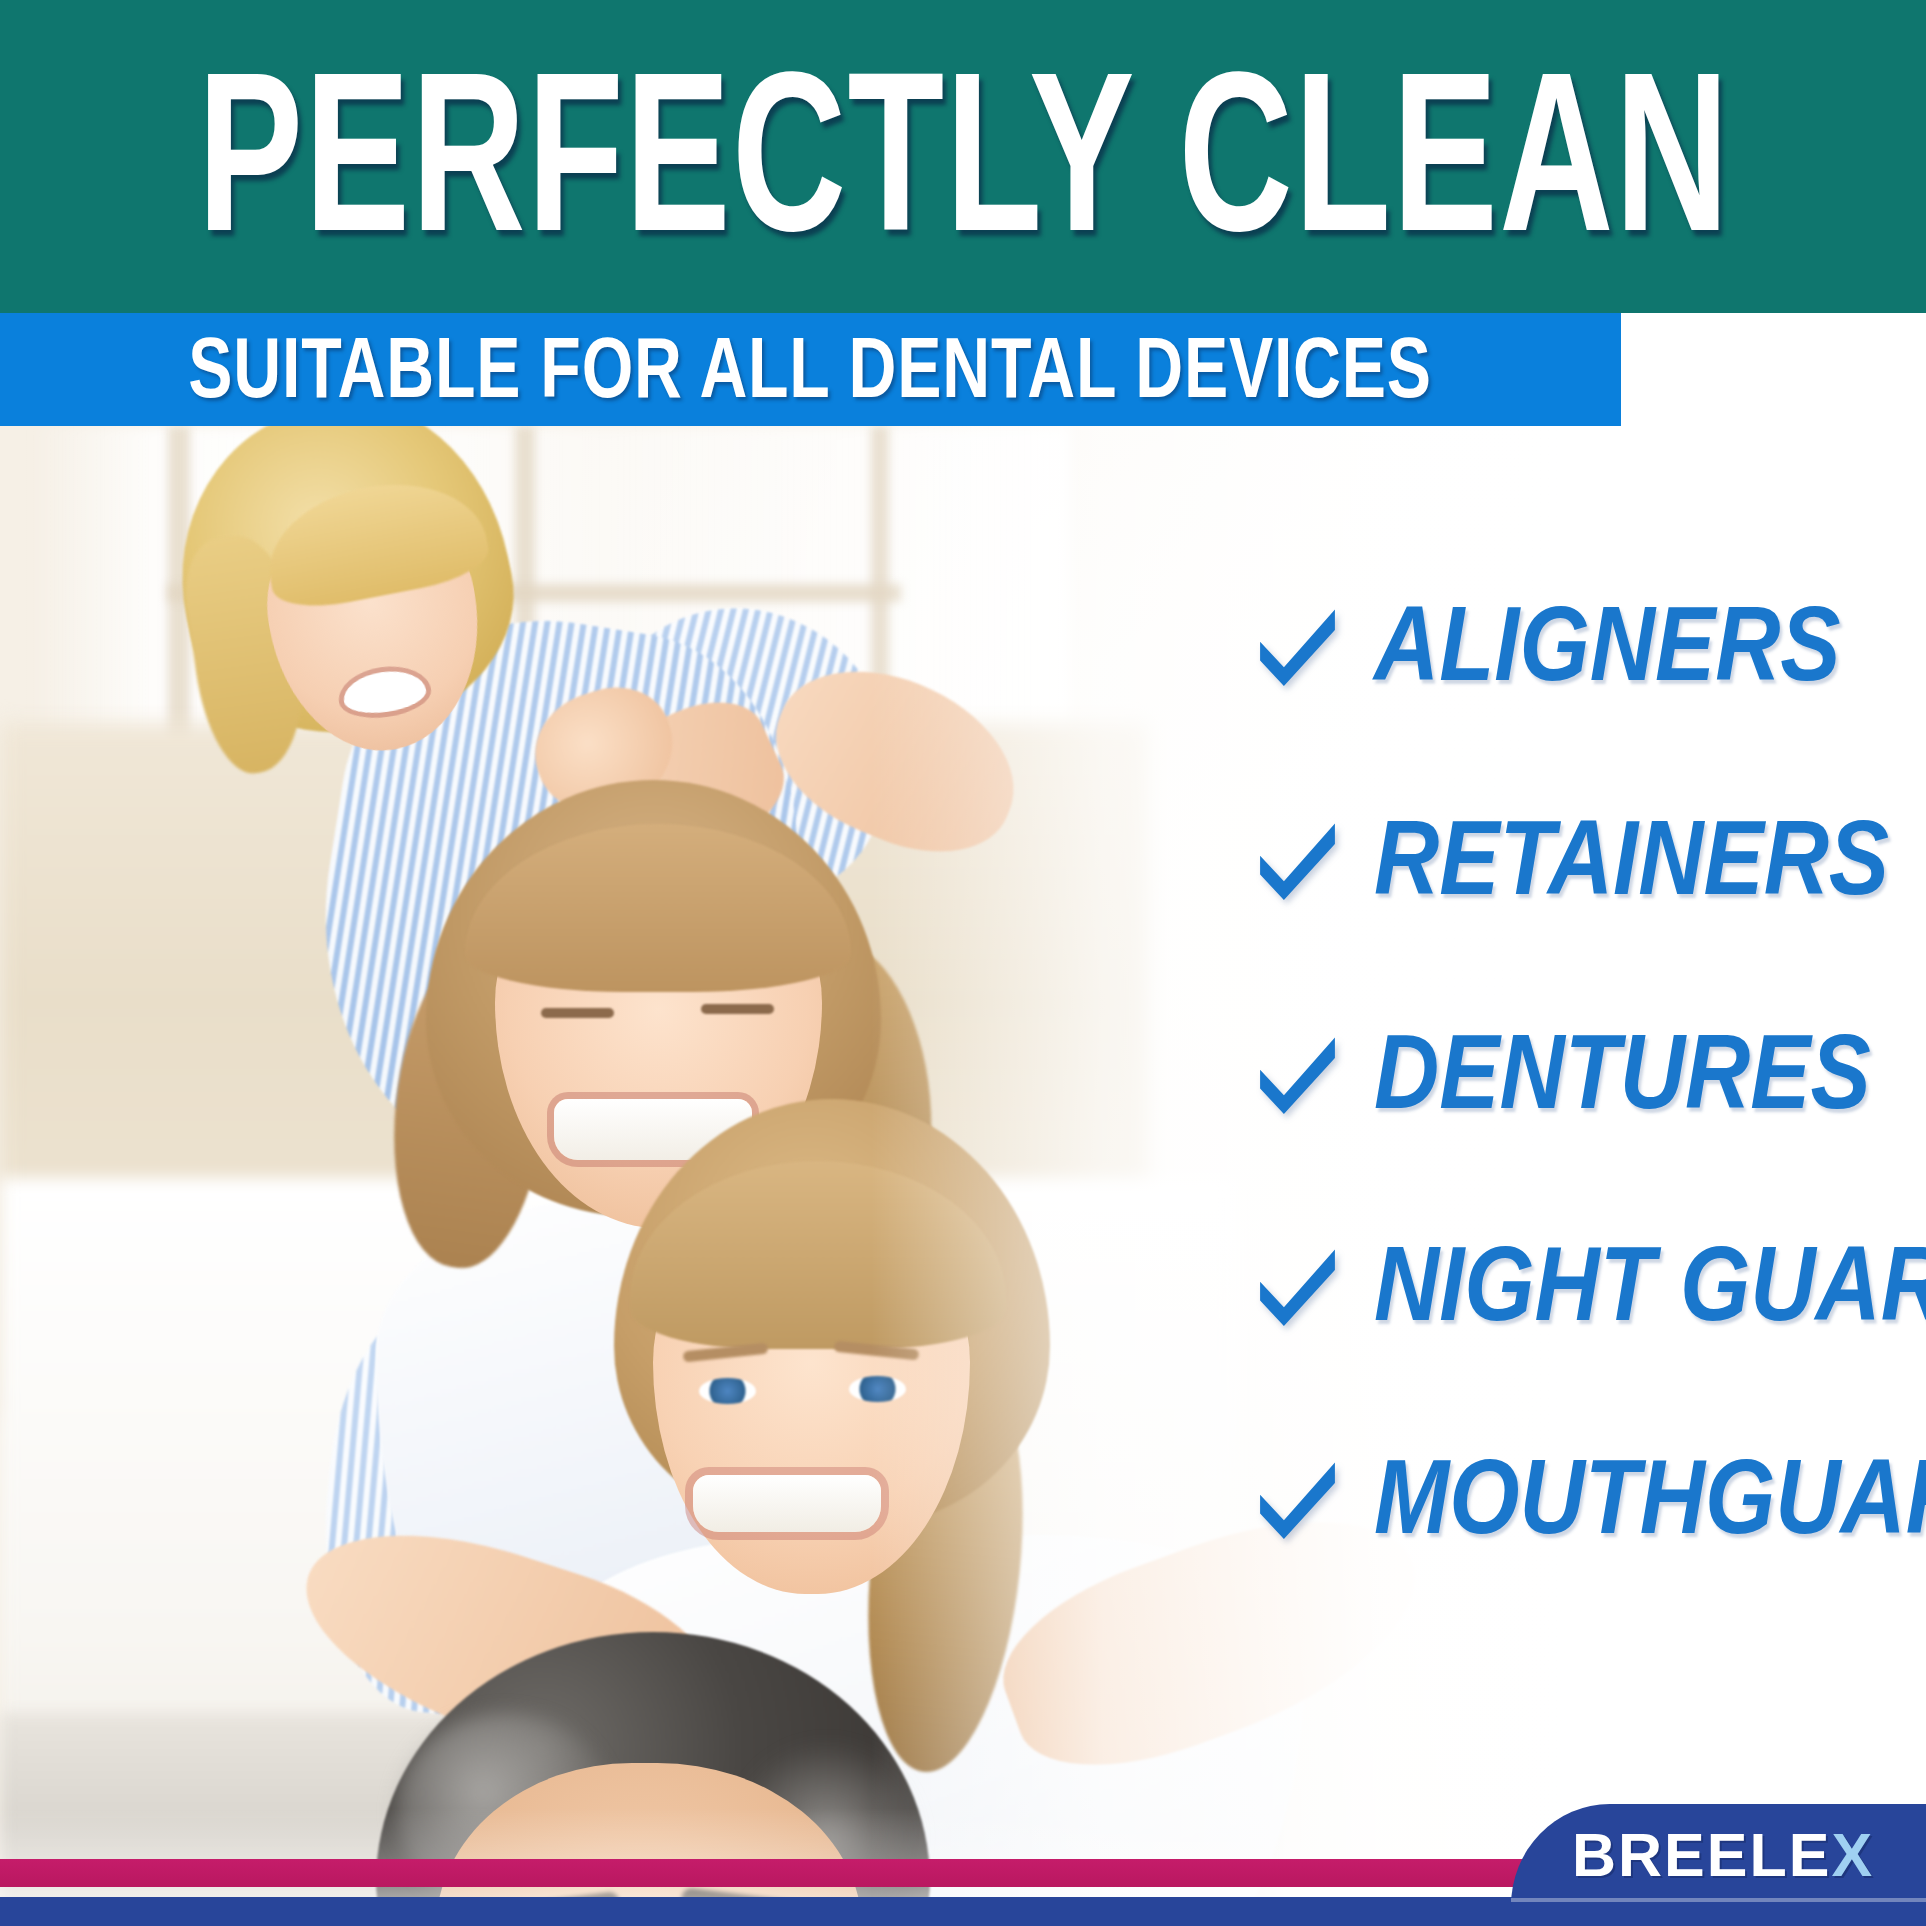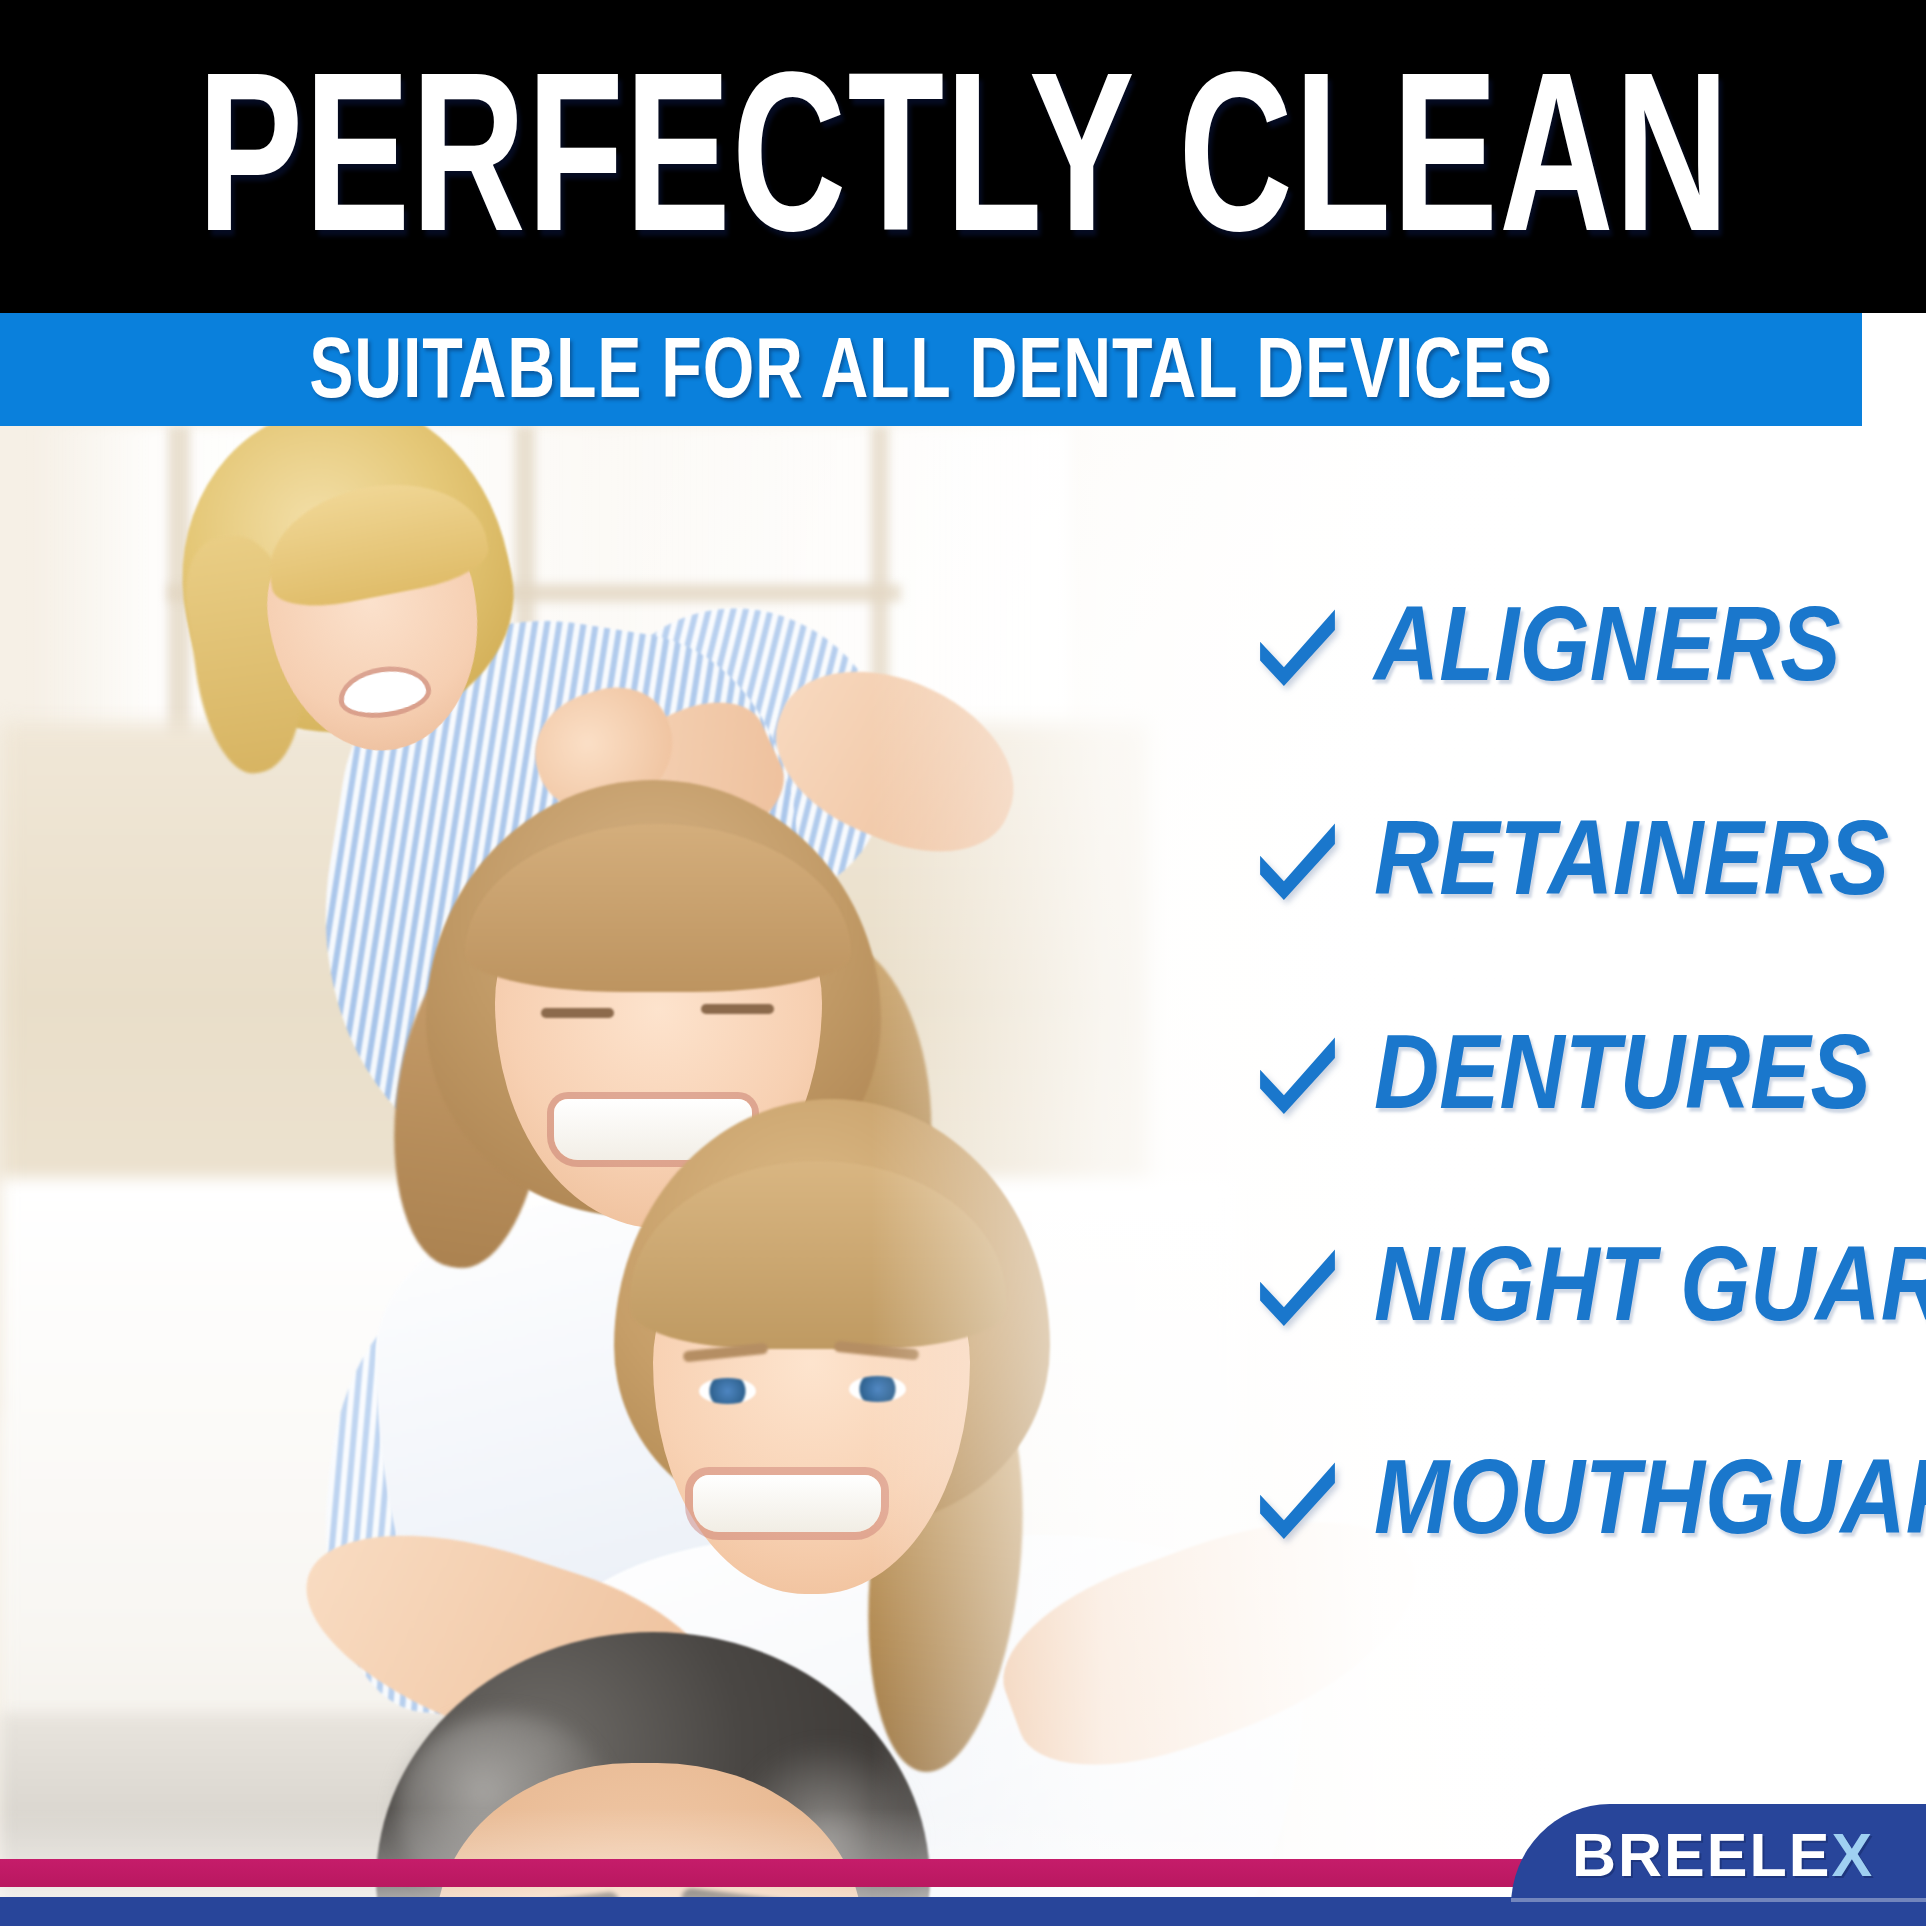--- a/index.html
+++ b/index.html
@@ -10,39 +10,39 @@
   #poster {
     position:relative;
     width:1927px; height:1927px;
     overflow:hidden;
     background:#ffffff;
   }
 
   
   .band-dark {
     position:absolute; left:0; top:0; width:1927px; height:313px;
-    background:#000000;
+    background:#0f766e;
     display:flex; align-items:center; justify-content:center;
   }
   .headline {
     font-family:"Liberation Sans Narrow","Liberation Sans", sans-serif;
     font-weight:bold;
     font-size:226px;
     line-height:0.82;
     color:#ffffff;
     letter-spacing:2px;
     transform:scaleX(0.70);
     transform-origin:center center;
     white-space:nowrap;
     text-shadow:5px 6px 5px rgba(10,20,60,0.55);
     padding-bottom:10px;
   }
 
   .band-mid {
-    position:absolute; left:0; top:313px; width:1862px; height:113px;
+    position:absolute; left:0; top:313px; width:1621px; height:113px;
     background:#0a80dc;
     display:flex; align-items:center; justify-content:center;
   }
   .subhead {
     font-family:"Liberation Sans Narrow","Liberation Sans", sans-serif;
     font-weight:bold;
     font-size:85px;
     line-height:1;
     color:#ffffff;
     letter-spacing:1px;

